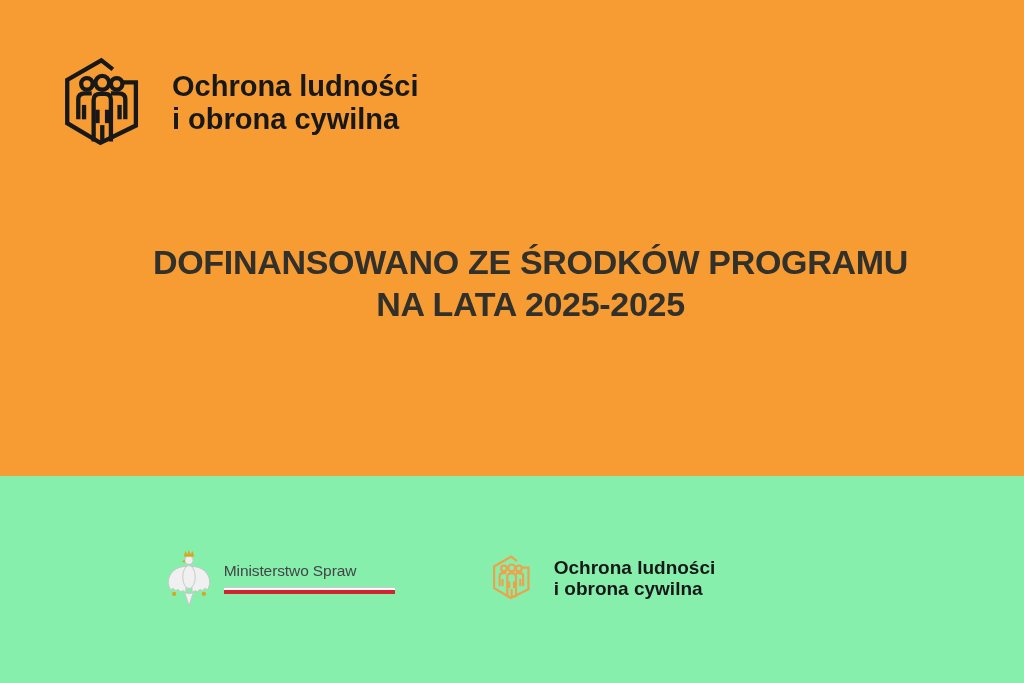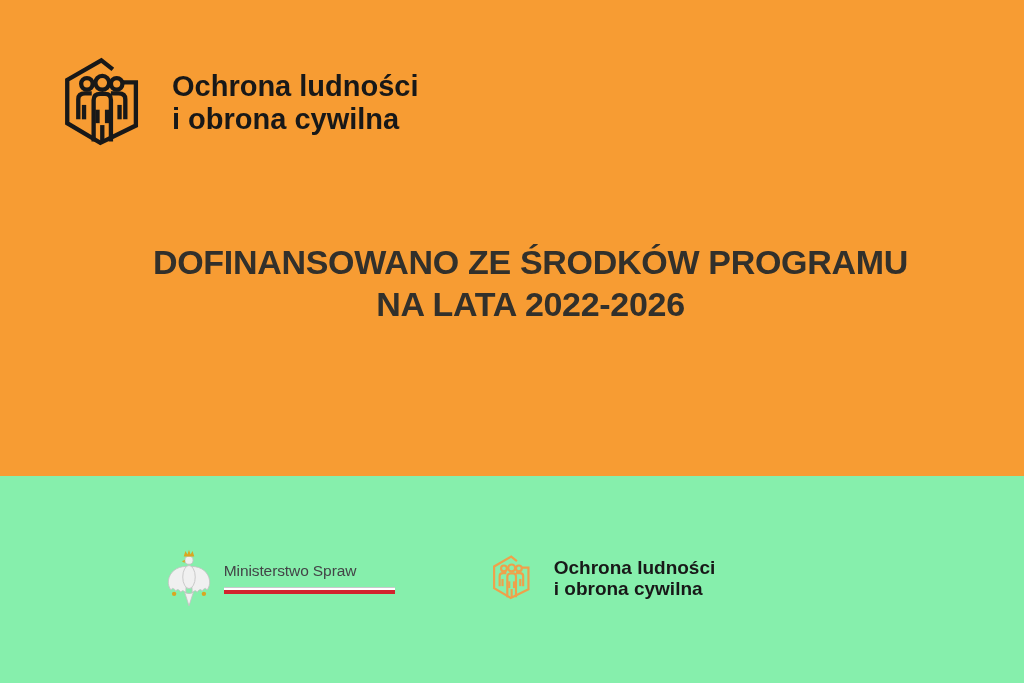--- a/index.html
+++ b/index.html
@@ -91,21 +91,21 @@
         <use href="#civ-shield"></use>
       </svg>
       <div class="brand-text">
         <div>Ochrona ludności</div>
         <div>i obrona cywilna</div>
       </div>
     </div>
 
     <div class="headline">
       <div>DOFINANSOWANO ZE ŚRODKÓW PROGRAMU</div>
-      <div>NA LATA 2022-2026</div>
+      <div>NA LATA 2025-2025</div>
     </div>
 
   </div>
 
   <div class="footer-row">
 
     <div class="ministry">
       <svg class="eagle" viewBox="0 0 50 62" aria-hidden="true">
         <g stroke="var(--eagle-outline)" stroke-width="0.9" fill="var(--eagle-fill)">
           <use href="#eagle-wing"></use>

